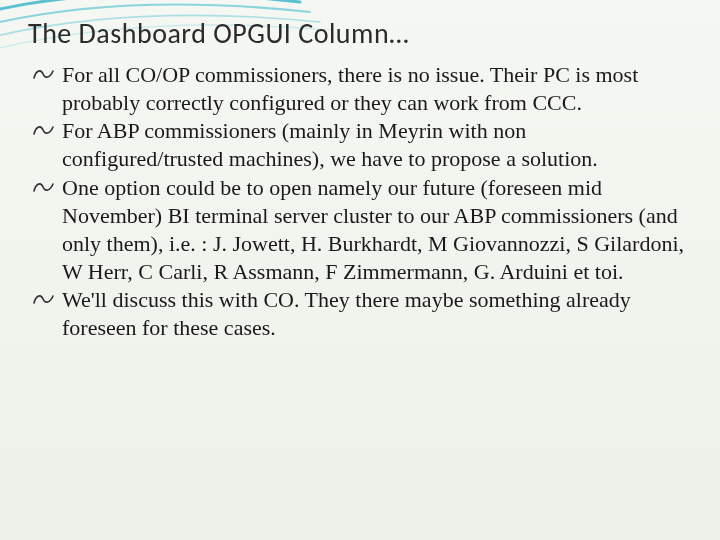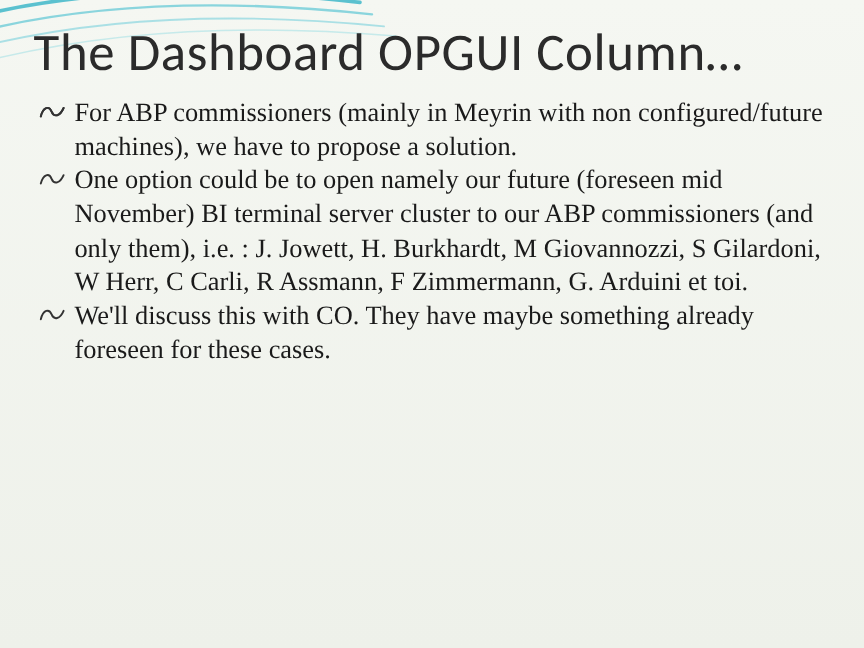--- a/index.html
+++ b/index.html
@@ -20,21 +20,21 @@
     pointer-events: none;
     z-index: 0;
   }
   .content {
     position: relative;
     z-index: 1;
     padding: 12px 28px 0 28px;
   }
   .title {
     font-family: Calibri, 'Segoe UI', Arial, sans-serif;
-    font-size: 44px;
+    font-size: 28px;
     font-weight: 400;
     letter-spacing: 0.5px;
     color: #2b2b2b;
     margin-bottom: 10px;
     margin-top: 4px;
   }
   .bullets {
     list-style: none;
     padding-left: 4px;
   }
@@ -71,39 +71,40 @@
 <div class="content">
   <h1 class="title">The Dashboard OPGUI Column…</h1>
 
   <ul class="bullets">
     <li>
       <span class="glyph">
         <svg viewBox="0 0 24 22">
             <path d="M2 14 C 4 6, 9 5, 11 10 C 13 15, 18 14, 21 7" fill="none" stroke="#333" stroke-width="1.6" stroke-linecap="round"></path>
           </svg>
       </span>
+      <span>For all CO/OP commissioners, there is no issue. Their PC is most probably correctly configured or they can work from CCC.</span>
     </li>
     <li>
       <span class="glyph">
         <svg viewBox="0 0 24 22">
             <path d="M2 14 C 4 6, 9 5, 11 10 C 13 15, 18 14, 21 7" fill="none" stroke="#333" stroke-width="1.6" stroke-linecap="round"></path>
           </svg>
       </span>
-      <span>For ABP commissioners (mainly in Meyrin with non configured/future machines), we have to propose a solution.</span>
+      <span>For ABP commissioners (mainly in Meyrin with non configured/trusted machines), we have to propose a solution.</span>
     </li>
     <li>
       <span class="glyph">
         <svg viewBox="0 0 24 22">
             <path d="M2 14 C 4 6, 9 5, 11 10 C 13 15, 18 14, 21 7" fill="none" stroke="#333" stroke-width="1.6" stroke-linecap="round"></path>
           </svg>
       </span>
       <span> One option could be to open namely our future (foreseen mid November) BI terminal server cluster to our ABP commissioners (and only them), i.e. : J. Jowett, H. Burkhardt, M Giovannozzi, S Gilardoni, W Herr, C Carli, R Assmann, F Zimmermann, G. Arduini et toi.</span>
     </li>
     <li>
       <span class="glyph">
         <svg viewBox="0 0 24 22">
             <path d="M2 14 C 4 6, 9 5, 11 10 C 13 15, 18 14, 21 7" fill="none" stroke="#333" stroke-width="1.6" stroke-linecap="round"></path>
           </svg>
       </span>
-      <span> We'll discuss this with CO. They have maybe something already foreseen for these cases.</span>
+      <span> We'll discuss this with CO. They there maybe something already foreseen for these cases.</span>
     </li>
   </ul>
 </div>
 
 </body></html>

